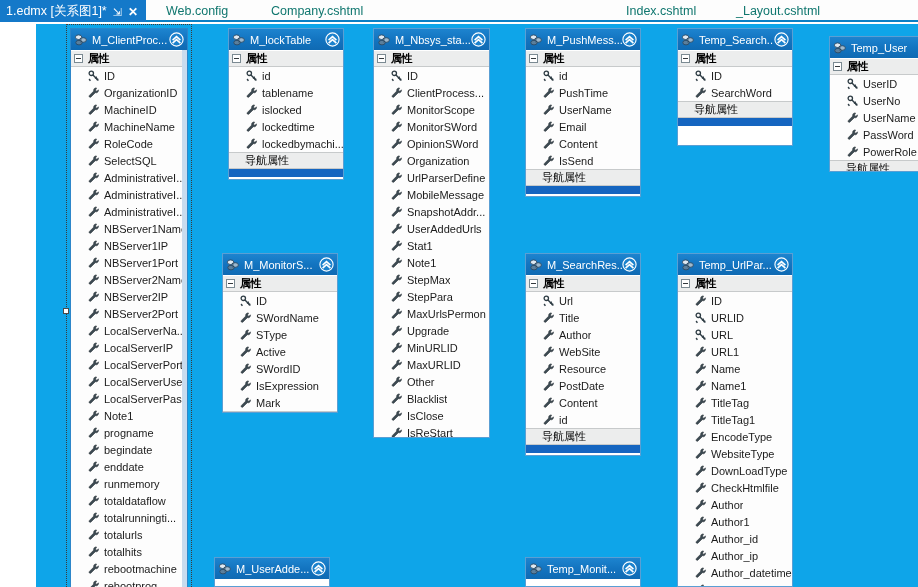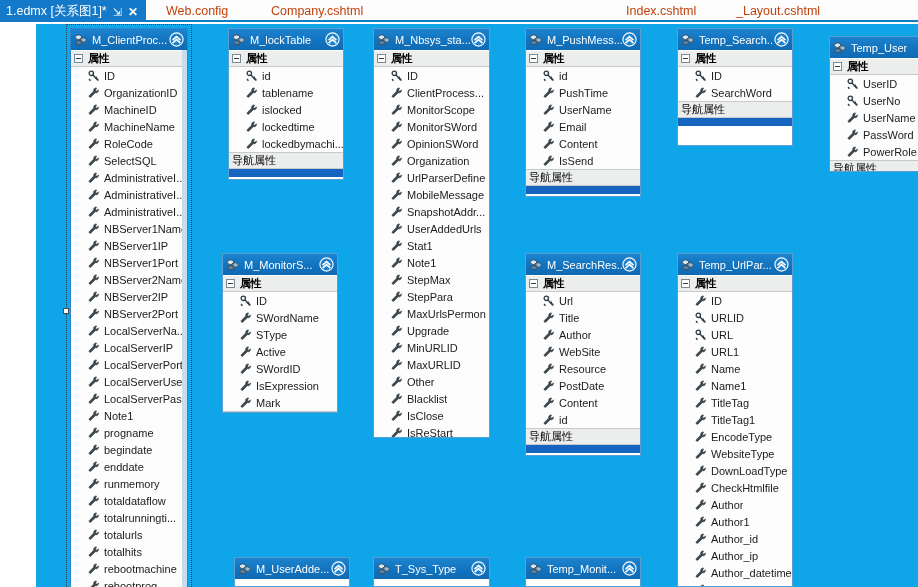--- a/index.html
+++ b/index.html
@@ -14,21 +14,21 @@
 
   
   #tabstrip {
     position: absolute; left:0; top:0; width:918px; height:22px;
     background:#fdfdfd;
     border-bottom: 2px solid #0a7fc4;
   }
   .tab {
     position:absolute; top:0; height:22px;
     font-size:12.5px; line-height:22px;
-    color:#c2410c; white-space:nowrap;
+    color:#0f766e; white-space:nowrap;
     padding:0 6px;
   }
   .tab.active {
     background:#1479c9;
     color:#ffffff;
     font-weight:normal;
   }
   .tab .pin, .tab .close {
     display:inline-block; margin-left:6px; font-size:11px; color:#fff;
     vertical-align:middle;
@@ -98,21 +98,21 @@
     height:17px; display:flex; align-items:center;
     padding-left:17px; font-size:11px; color:#1b1b1b;
     white-space:nowrap; overflow:hidden;
   }
   .prop .picon { width:12px; height:12px; flex:0 0 12px; margin-right:4px; position:relative; }
   .prop .pname { overflow:hidden; text-overflow:clip; white-space:nowrap; }
   .nav-head {
     height:17px; background:#eceded;
     border-top:1px solid #c7cacb;
     border-bottom:1px solid #c7cacb;
-    display:flex; align-items:center; padding-left:3px;
+    display:flex; align-items:center; padding-left:16px;
     font-size:11px; color:#000;
   }
   .nav-body { height:8px; background:#1565c0; }
 
   
   .seldots {
     position:absolute; pointer-events:none;
     border:1px dotted #3b3b3b;
   }
   .handle {
@@ -1040,47 +1040,30 @@
             <span class="pname">Author_datetime</span>
           </div>
           <div class="prop">
             <span class="picon"><svg width="12" height="12" viewBox="0 0 12 12">
                 <path d="M8.6 1.0 a2.4 2.4 0 0 0 -2.9 3.1 L1.4 8.4 a1.1 1.1 0 0 0 1.6 1.6 L7.3 5.7 a2.4 2.4 0 0 0 3.1-2.9 L9.0 4.2 L7.9 4.0 L7.6 2.9 Z" fill="#3c4a52" stroke="#222b31" stroke-width="0.5"></path>
               </svg></span>
             <span class="pname">Author_dateti...</span>
           </div>
         </div>
       </div>
-      <div class="entity" style="left: 198px; top: 533px; width: 116px; height: 30px;">
+      <div class="entity" style="left: 178px; top: 533px; width: 116px; height: 30px;">
         <div class="ent-title">
           <span class="ticon"><svg width="14" height="14" viewBox="0 0 14 14">
               <ellipse cx="4.6" cy="4.2" rx="3.2" ry="2.3" fill="#dfe9f2" stroke="#2b4a63" stroke-width="0.9"></ellipse>
               <ellipse cx="9.2" cy="7.0" rx="3.2" ry="2.3" fill="#9fb9cd" stroke="#2b4a63" stroke-width="0.9"></ellipse>
               <ellipse cx="5.0" cy="9.6" rx="3.2" ry="2.3" fill="#5b7f9c" stroke="#2b4a63" stroke-width="0.9"></ellipse>
               <line x1="6.4" y1="5.3" x2="7.4" y2="6.2" stroke="#21384a" stroke-width="1"></line>
               <line x1="7.6" y1="8.2" x2="6.6" y2="8.9" stroke="#21384a" stroke-width="1"></line>
             </svg></span>
           <span class="tlabel">M_UserAdde...</span>
-          <span class="chev"><svg width="15" height="15" viewBox="0 0 15 15">
-              <circle cx="7.5" cy="7.5" r="6.6" fill="#1c82cd" stroke="#ffffff" stroke-width="1.1"></circle>
-              <polyline points="3.6,8.2 7.5,4.6 11.4,8.2" fill="none" stroke="#ffffff" stroke-width="1.6"></polyline>
-              <polyline points="3.6,11.2 7.5,7.6 11.4,11.2" fill="none" stroke="#ffffff" stroke-width="1.6"></polyline>
-            </svg></span>
-        </div>
-      </div>
-      <div class="entity" style="left: 337px; top: 533px; width: 117px; height: 30px;">
-        <div class="ent-title">
-          <span class="ticon"><svg width="14" height="14" viewBox="0 0 14 14">
-              <ellipse cx="4.6" cy="4.2" rx="3.2" ry="2.3" fill="#dfe9f2" stroke="#2b4a63" stroke-width="0.9"></ellipse>
-              <ellipse cx="9.2" cy="7.0" rx="3.2" ry="2.3" fill="#9fb9cd" stroke="#2b4a63" stroke-width="0.9"></ellipse>
-              <ellipse cx="5.0" cy="9.6" rx="3.2" ry="2.3" fill="#5b7f9c" stroke="#2b4a63" stroke-width="0.9"></ellipse>
-              <line x1="6.4" y1="5.3" x2="7.4" y2="6.2" stroke="#21384a" stroke-width="1"></line>
-              <line x1="7.6" y1="8.2" x2="6.6" y2="8.9" stroke="#21384a" stroke-width="1"></line>
-            </svg></span>
-          <span class="tlabel">T_Sys_Type</span>
           <span class="chev"><svg width="15" height="15" viewBox="0 0 15 15">
               <circle cx="7.5" cy="7.5" r="6.6" fill="#1c82cd" stroke="#ffffff" stroke-width="1.1"></circle>
               <polyline points="3.6,8.2 7.5,4.6 11.4,8.2" fill="none" stroke="#ffffff" stroke-width="1.6"></polyline>
               <polyline points="3.6,11.2 7.5,7.6 11.4,11.2" fill="none" stroke="#ffffff" stroke-width="1.6"></polyline>
             </svg></span>
         </div>
       </div>
       <div class="entity" style="left: 489px; top: 533px; width: 116px; height: 30px;">
         <div class="ent-title">
           <span class="ticon"><svg width="14" height="14" viewBox="0 0 14 14">

